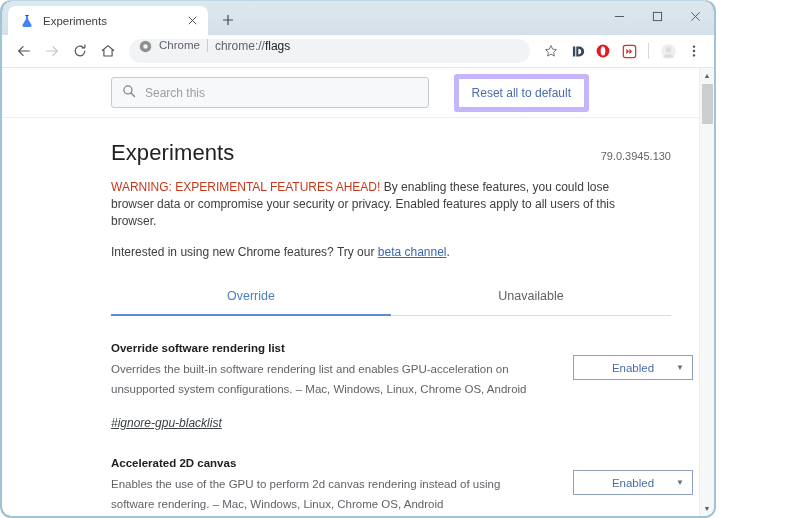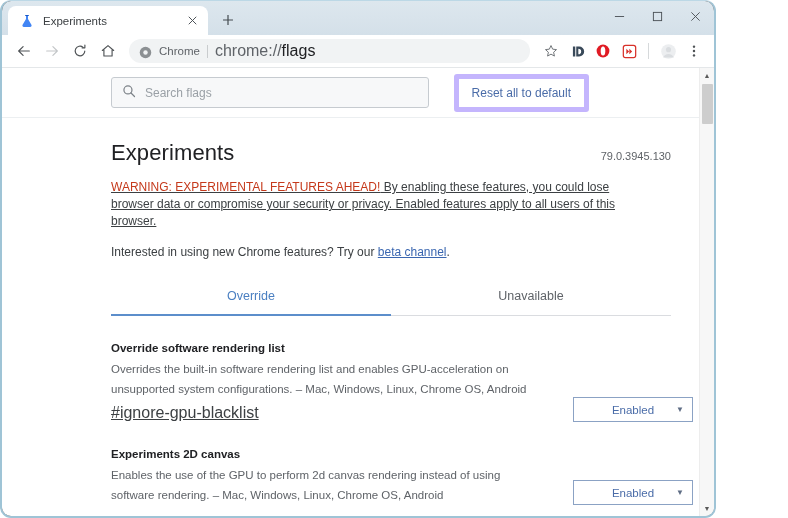--- a/index.html
+++ b/index.html
@@ -98,29 +98,29 @@
     color: #4f5356;
   }
   .navbtn.disabled { color: #c3c6c8; }
   #omnibox {
     flex: 1 1 auto;
     height: 24px;
     margin: 0 7px 0 6px;
     background: #f1f3f4;
     border-radius: 12px;
     display: flex;
-    align-items: center;
+    align-items: flex-start;
     padding: 0 10px;
     gap: 7px;
     min-width: 0;
   }
   #omni-chrome-icon { width: 13px; height: 13px; flex: 0 0 13px; display:block; }
   .omni-scheme { font-size: 11.5px; color: #5f6368; white-space: nowrap; }
   .omni-sep { width: 1px; height: 13px; background: #c9ccce; flex: 0 0 1px; }
-  .omni-url { font-size: 16px; color: #5f6368; white-space: nowrap; }
+  .omni-url { font-size: 12px; color: #5f6368; white-space: nowrap; }
   .omni-url b { color: #202124; font-weight: normal; }
   .tb-icon {
     width: 24px; height: 24px;
     flex: 0 0 24px;
     display: flex; align-items: center; justify-content: center;
     border-radius: 50%;
   }
   .tb-divider { width: 1px; height: 16px; background: #d6d9db; margin: 0 5px; flex: 0 0 1px; }
 
   
@@ -188,21 +188,20 @@
     margin-left: auto;
     font-size: 11px;
     color: #5f6368;
   }
   #warning-block {
     width: 530px;
     margin-top: 13px;
     font-size: 12px;
     line-height: 17px;
     color: #3c4043;
-    text-decoration: underline;
   }
   #warning-block .warn { color: #c5391b; }
   #beta-line {
     width: 530px;
     margin-top: 15px;
     font-size: 12px;
     color: #3c4043;
   }
   #beta-line a { color: #3a66b0; text-decoration: underline; }
 
@@ -226,41 +225,42 @@
     left: 0; bottom: -1px;
     width: 50%;
     height: 2px;
     background: #5c8ecb;
   }
 
   .flag-entry {
     width: 560px;
     margin-top: 26px;
     display: flex;
-    align-items: flex-end;
+    align-items: flex-start;
     gap: 44px;
   }
   .flag-text { width: 418px; flex: 0 0 418px; }
   .flag-name {
     font-size: 11.5px;
     font-weight: bold;
     color: #202124;
     margin-bottom: 5px;
   }
   .flag-desc {
     font-size: 11.5px;
     line-height: 20px;
     color: #5f6368;
   }
   .flag-perm {
     display: inline-block;
-    margin-top: 5px;
-    font-size: 16px;
+    margin-top: 17px;
+    font-size: 12px;
     color: #3c4043;
     text-decoration: underline;
+    font-style: italic;
   }
   .flag-select-wrap {
     margin-left: auto;
     margin-top: 13px;
   }
   .flag-select {
     width: 120px;
     height: 25px;
     border: 1px solid #8ba2c4;
     background: #ffffff;
@@ -444,21 +444,21 @@
     <div id="page-scroll-area">
 
       <div id="flags-header">
         <div id="search-box">
           <span>
             <svg viewBox="0 0 16 16" width="14" height="14" aria-hidden="true">
               <circle cx="6.8" cy="6.8" r="4.6" stroke="#7c8288" stroke-width="1.4" fill="none"></circle>
               <path d="M10.3 10.3 L14.3 14.3" stroke="#7c8288" stroke-width="1.4" fill="none" stroke-linecap="round"></path>
             </svg>
           </span>
-          <span id="search-input-text">Search flags</span>
+          <span id="search-input-text">Search this</span>
         </div>
         <div id="reset-btn">Reset all to default</div>
       </div>
 
       <div id="flags-body">
 
         <div id="title-row">
           <h1 id="page-title">Experiments</h1>
           <span id="version">79.0.3945.130</span>
         </div>
@@ -482,21 +482,21 @@
           <div class="flag-select-wrap">
             <div class="flag-select">
               <span>Enabled</span>
               <span class="caret">▼</span>
             </div>
           </div>
         </div>
 
         <div class="flag-entry">
           <div class="flag-text">
-            <div class="flag-name">Experiments 2D canvas</div>
+            <div class="flag-name">Accelerated 2D canvas</div>
             <div class="flag-desc">Enables the use of the GPU to perform 2d canvas rendering instead of using software rendering. – Mac, Windows, Linux, Chrome OS, Android</div>
           </div>
           <div class="flag-select-wrap">
             <div class="flag-select">
               <span>Enabled</span>
               <span class="caret">▼</span>
             </div>
           </div>
         </div>
 

